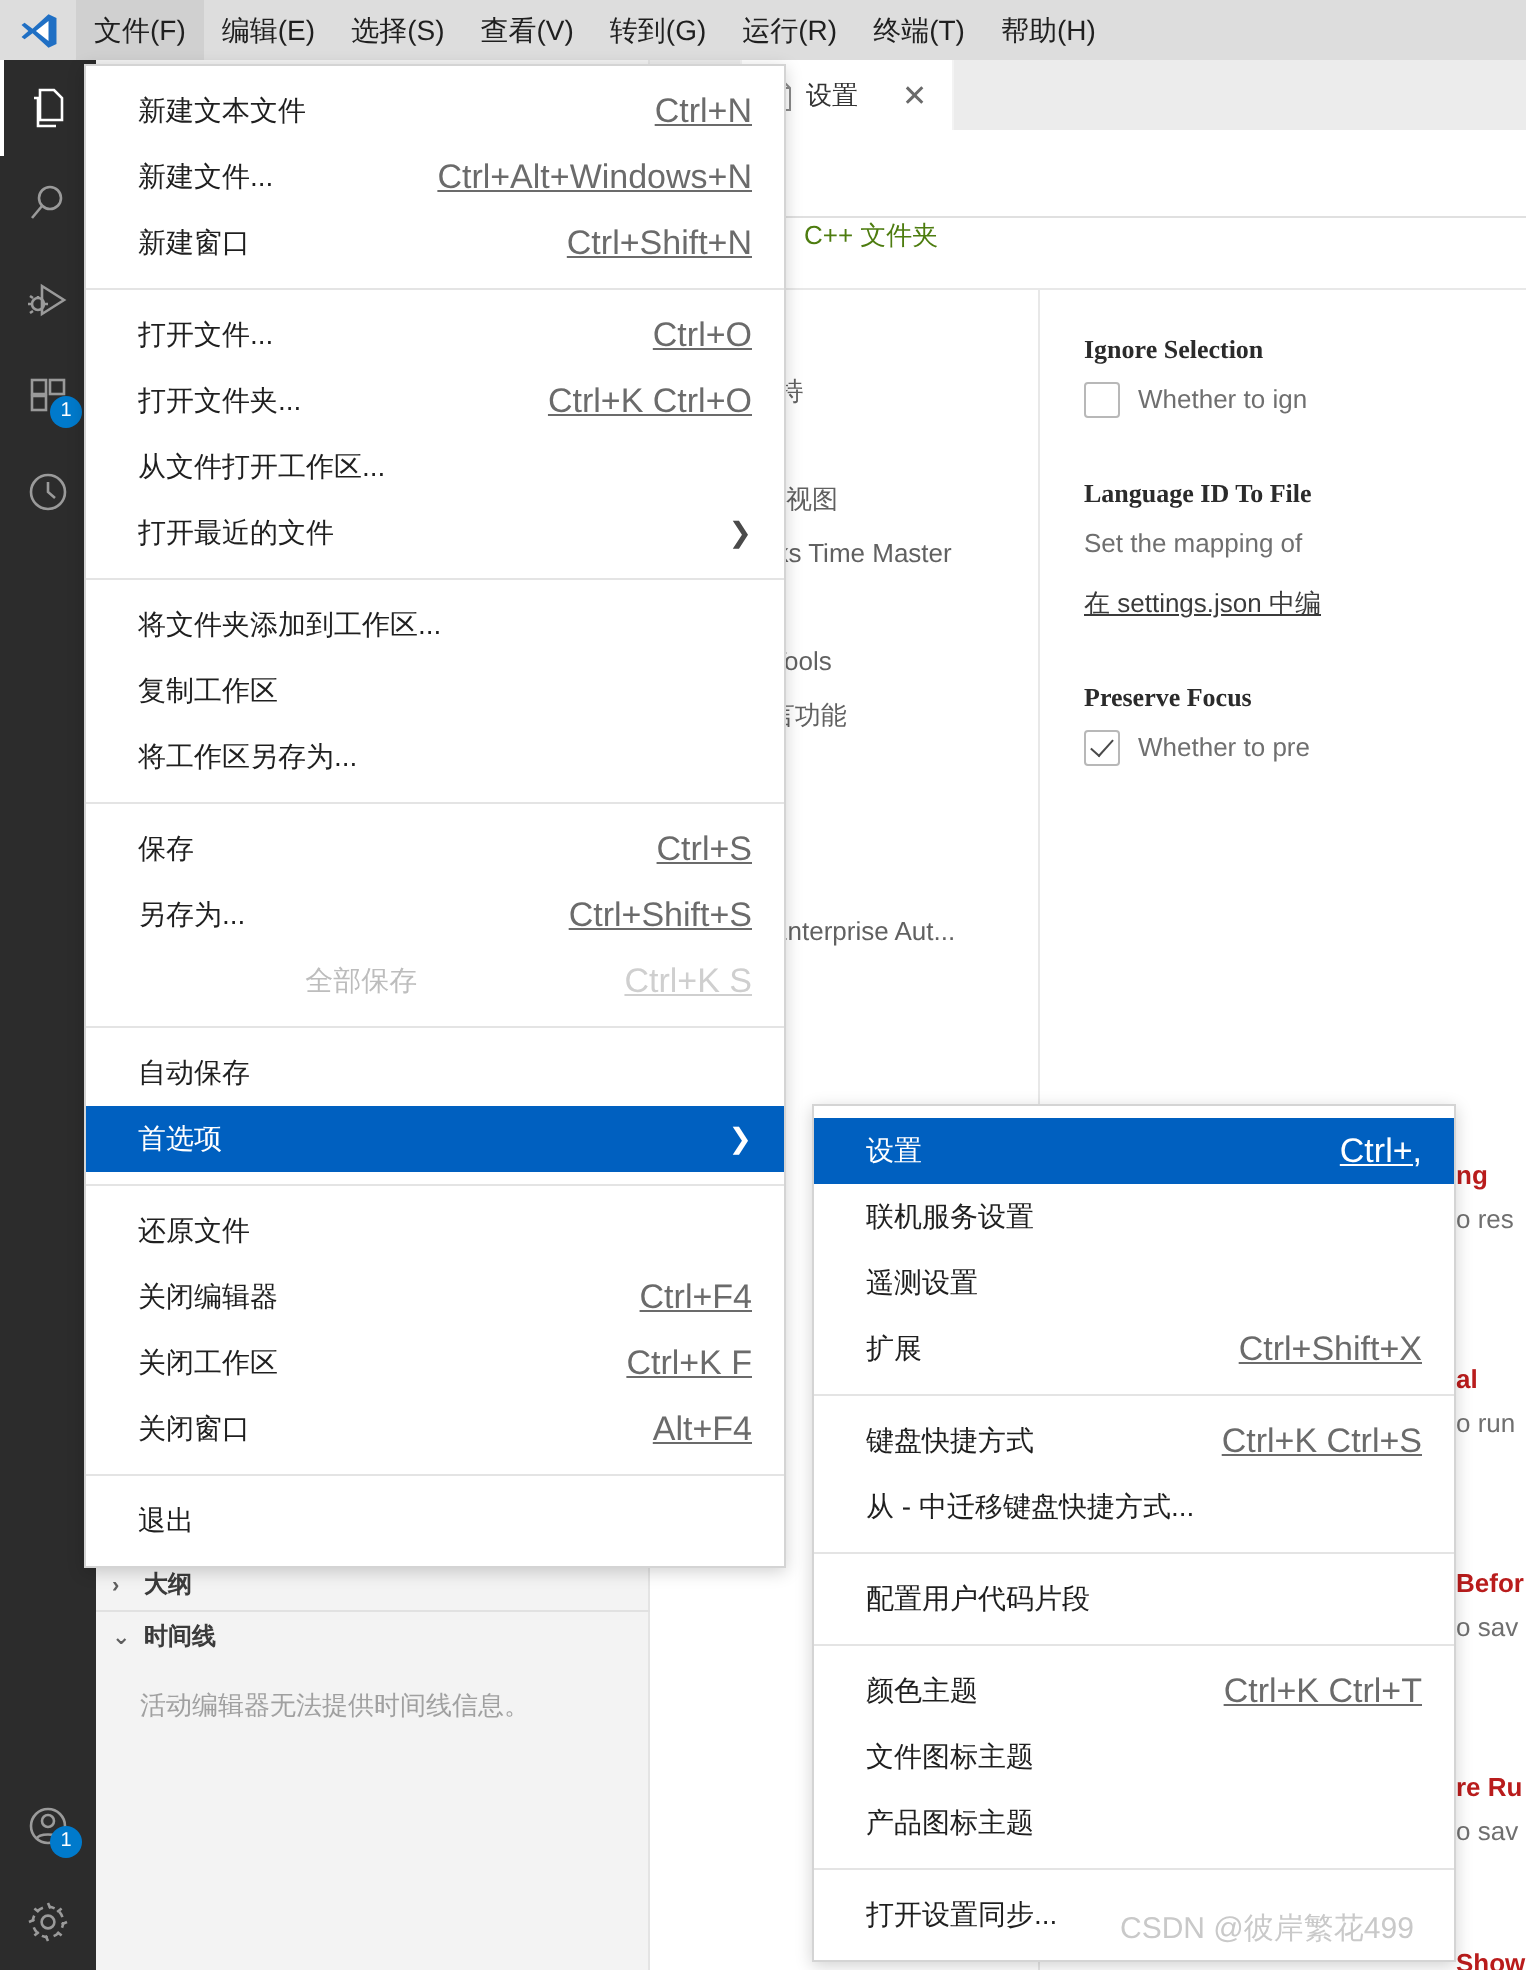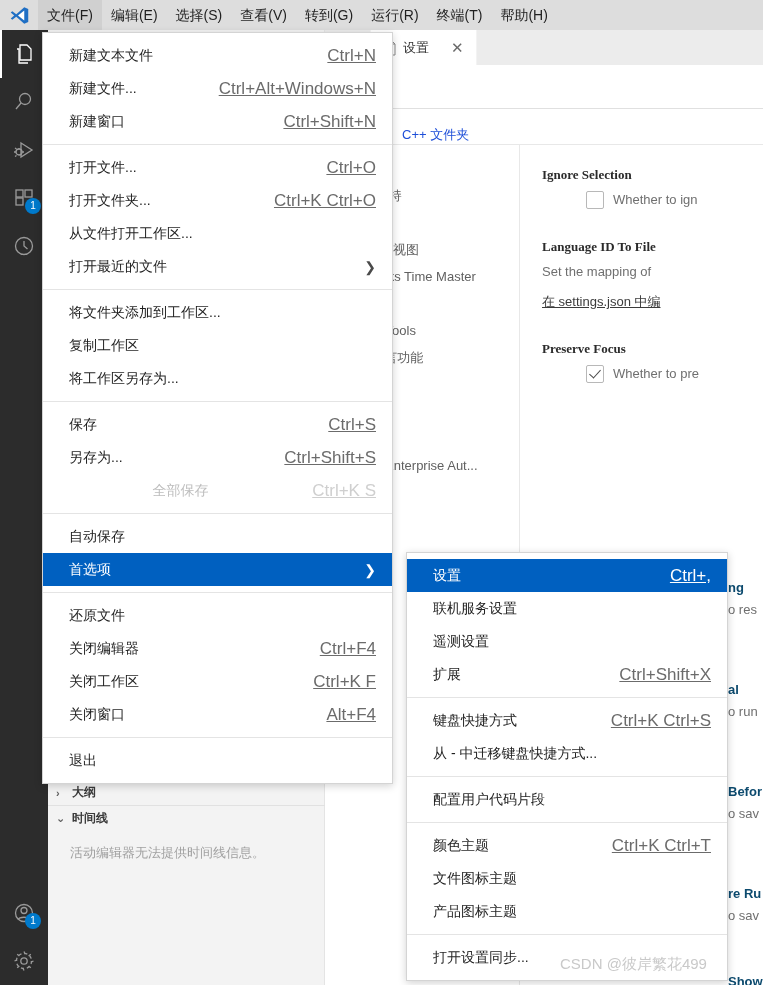--- a/index.html
+++ b/index.html
@@ -84,34 +84,34 @@
   .settings-header {
     height: 44px; border-bottom: 1px solid #e0e0e0;
     display: flex; align-items: center; padding-left: 0px;
   }
   .search-box {
     margin-left: 0px; height: 26px; width: 100%;
     font-size: 14px; color: #6f6f6f; display:flex; align-items:center;
     padding-left: 4px;
   }
   .settings-tabs {
-    height: 36px; display: flex; align-items: flex-end; gap: 20px;
+    height: 36px; display: flex; align-items: flex-start; gap: 20px;
     padding-left: 18px; border-bottom: 1px solid #e8e8e8;
-    font-size: 13px; color: #1d4ed8;
+    font-size: 13px; color: #4d7c0f;
   }
   .settings-body { position: absolute; left: 0; top: 115px; right: 0; bottom: 0; display: flex; }
   .toc {
     width: 195px; padding-top: 10px; font-size: 13px; color: #616161;
     border-right: 1px solid #e8e8e8; overflow: hidden;
   }
   .toc-item { height: 27px; line-height: 27px; padding-left: 16px; white-space: nowrap; }
   .settings-list { flex: 1; padding: 22px 0 0 22px; overflow: hidden; }
   .setting-entry { margin-bottom: 30px; }
   .setting-title { font-size: 13px; font-weight: bold; color: #2b2b2b; margin-bottom: 8px; white-space: nowrap; font-family: Liberation Serif, serif;}
-  .setting-row { display: flex; align-items: flex-start; gap: 9px; margin-left: 44px; }
+  .setting-row { display: flex; align-items: flex-start; gap: 9px; }
   .cbox {
     width: 18px; height: 18px; border: 1px solid #b8b8b8; background: #fff;
     flex: 0 0 auto; position: relative; border-radius: 2px;
   }
   .cbox.checked::after {
     content: ""; position: absolute; left: 5px; top: 1px;
     width: 5px; height: 10px; border: solid #4a4a4a;
     border-width: 0 1.6px 1.6px 0; transform: rotate(42deg);
   }
   .setting-desc { font-size: 13px; color: #6f6f6f; white-space: nowrap; line-height: 18px; }
@@ -142,21 +142,21 @@
   .mi .chev { font-size: 14px; color: #4a4a4a; margin-left: 20px; }
   .mi.selected .chev { color: #ffffff; }
   .msep { height: 1px; background: #e4e4e4; margin: 6px 0; }
 
   
   .right-clip {
     position: absolute; left: 728px; top: 552px; width: 35px; bottom: 0;
     overflow: hidden; font-size: 13px; color: #6f6f6f;
   }
   .rc-entry { position: absolute; left: 0; white-space: nowrap; }
-  .rc-title { font-weight: bold; color: #0c4a6e; font-size: 13px; }
+  .rc-title { font-weight: bold; color: #b91c1c; font-size: 13px; }
 
   .watermark {
     position: absolute; left: 560px; top: 955px;
     font-size: 15px; color: #c9c9c9; white-space: nowrap; z-index: 60;
   }
 </style>
 </head>
 <body>
 
 <div id="root">

